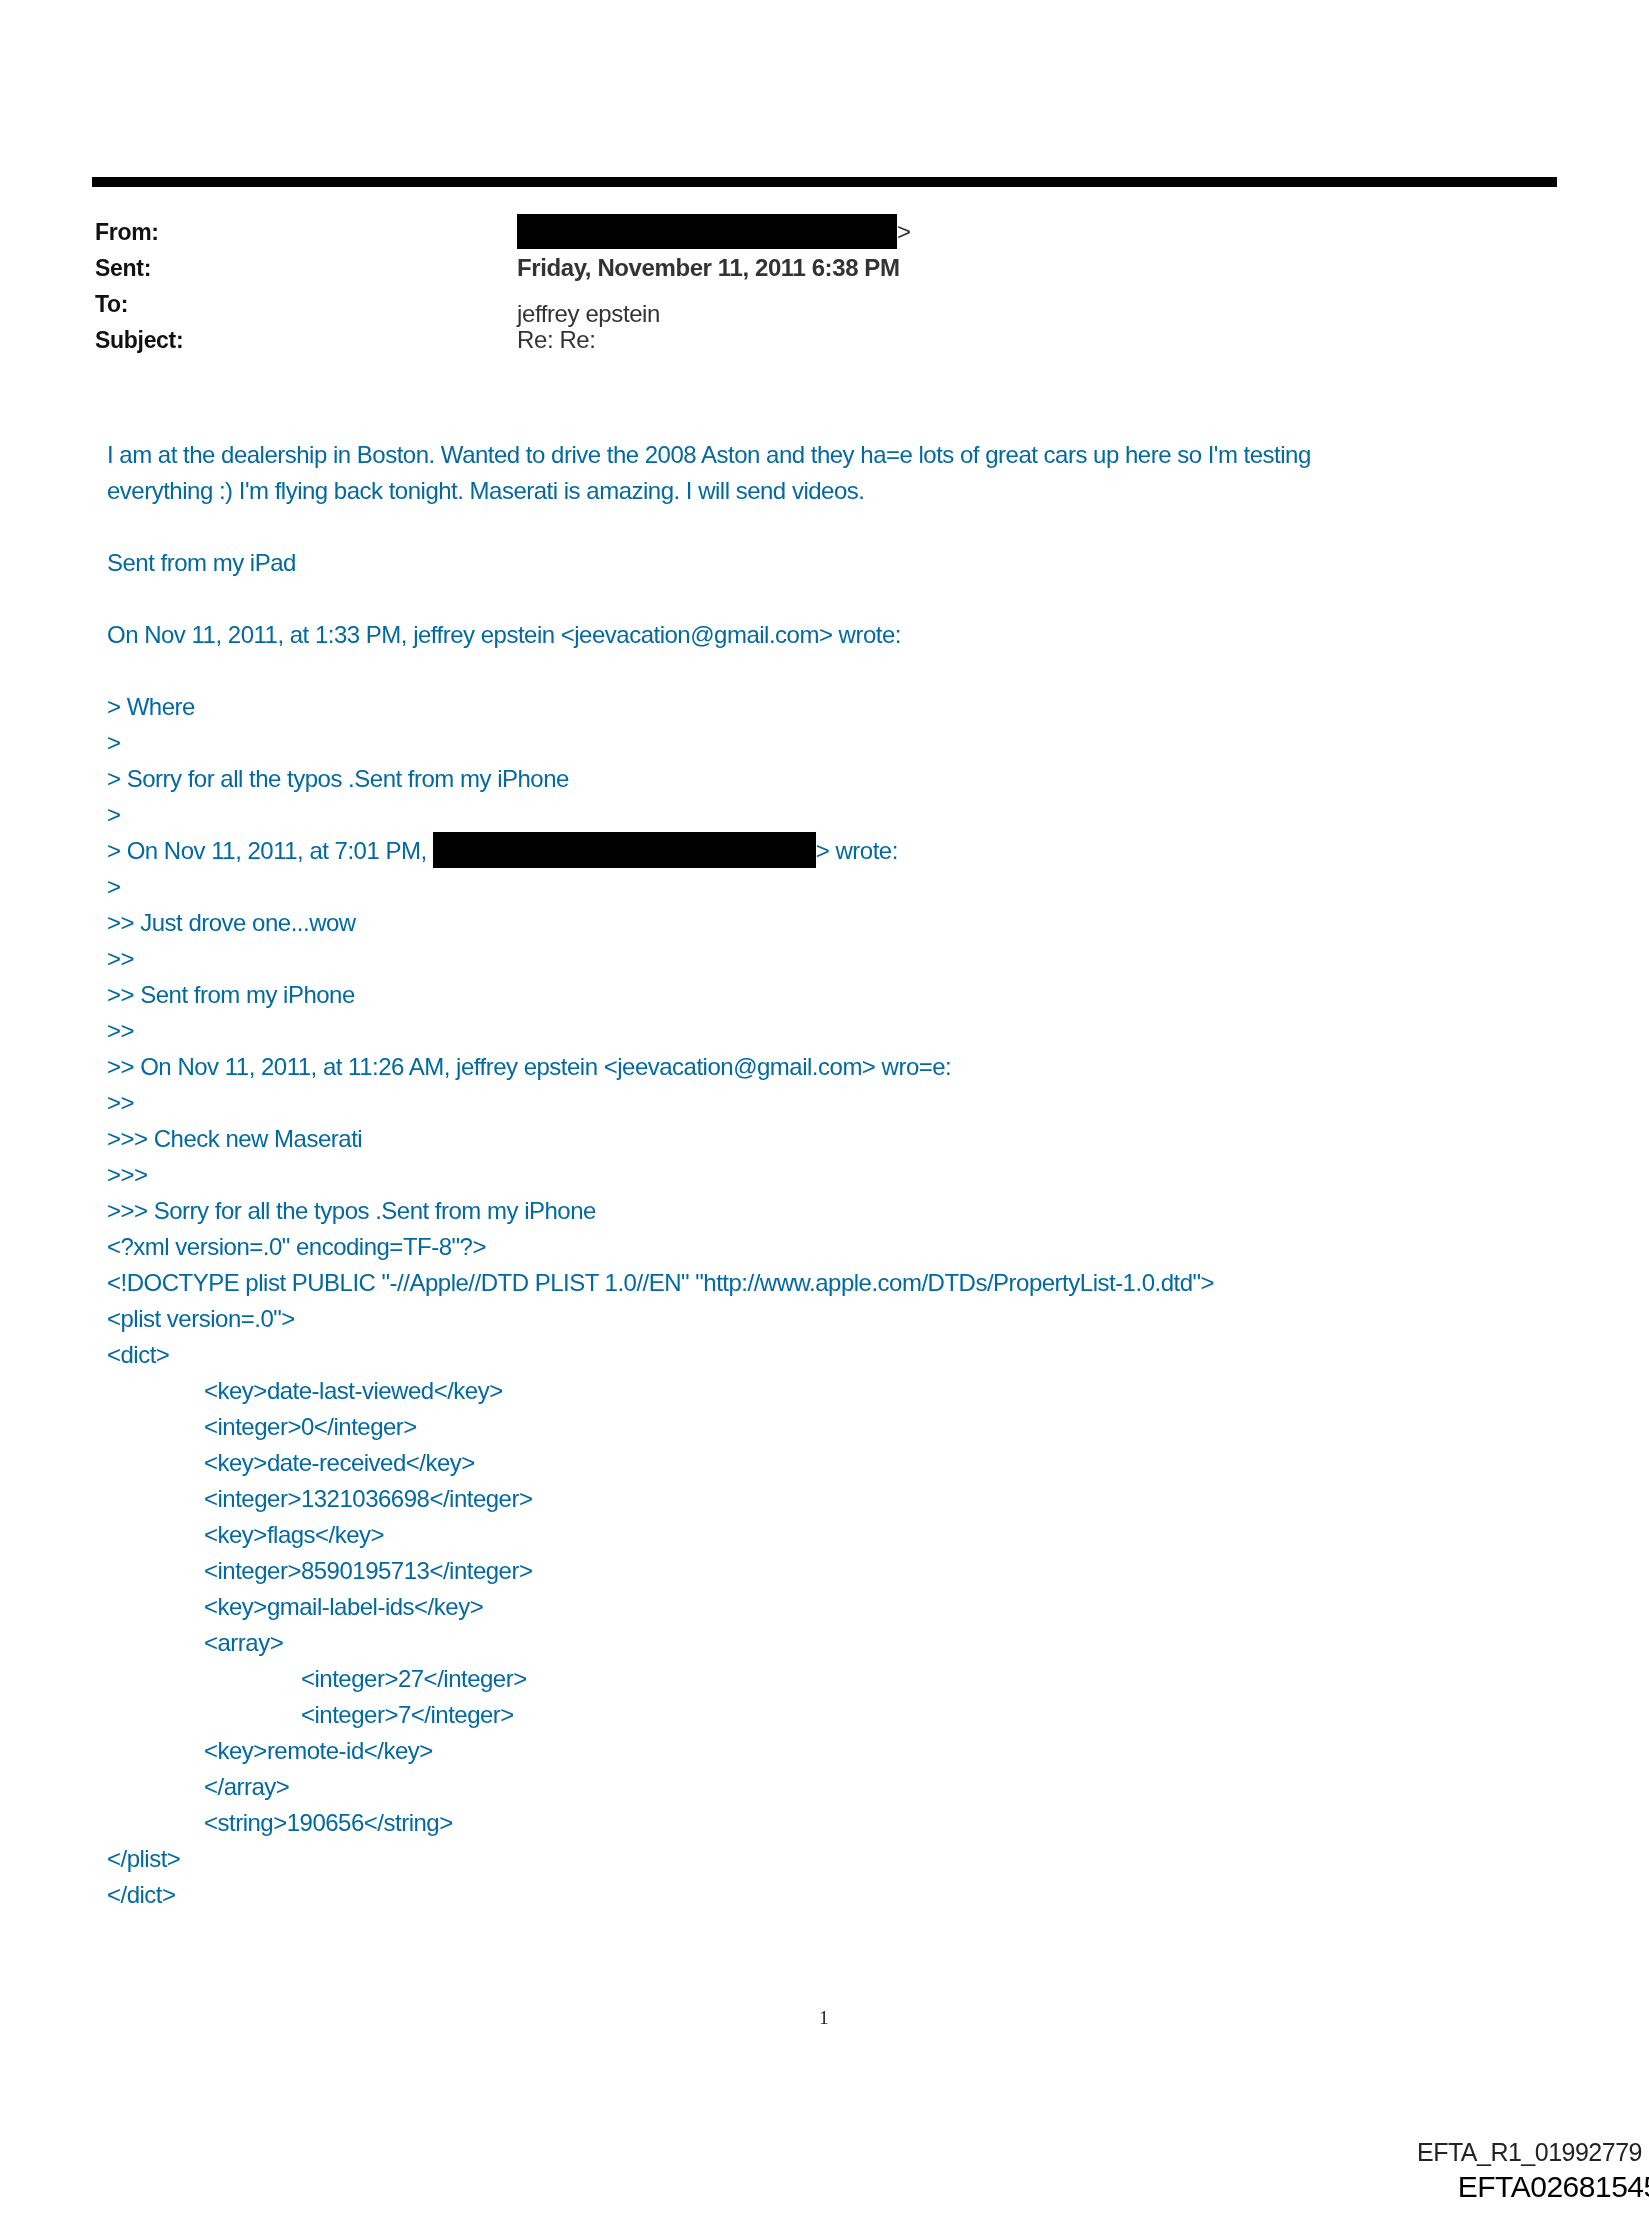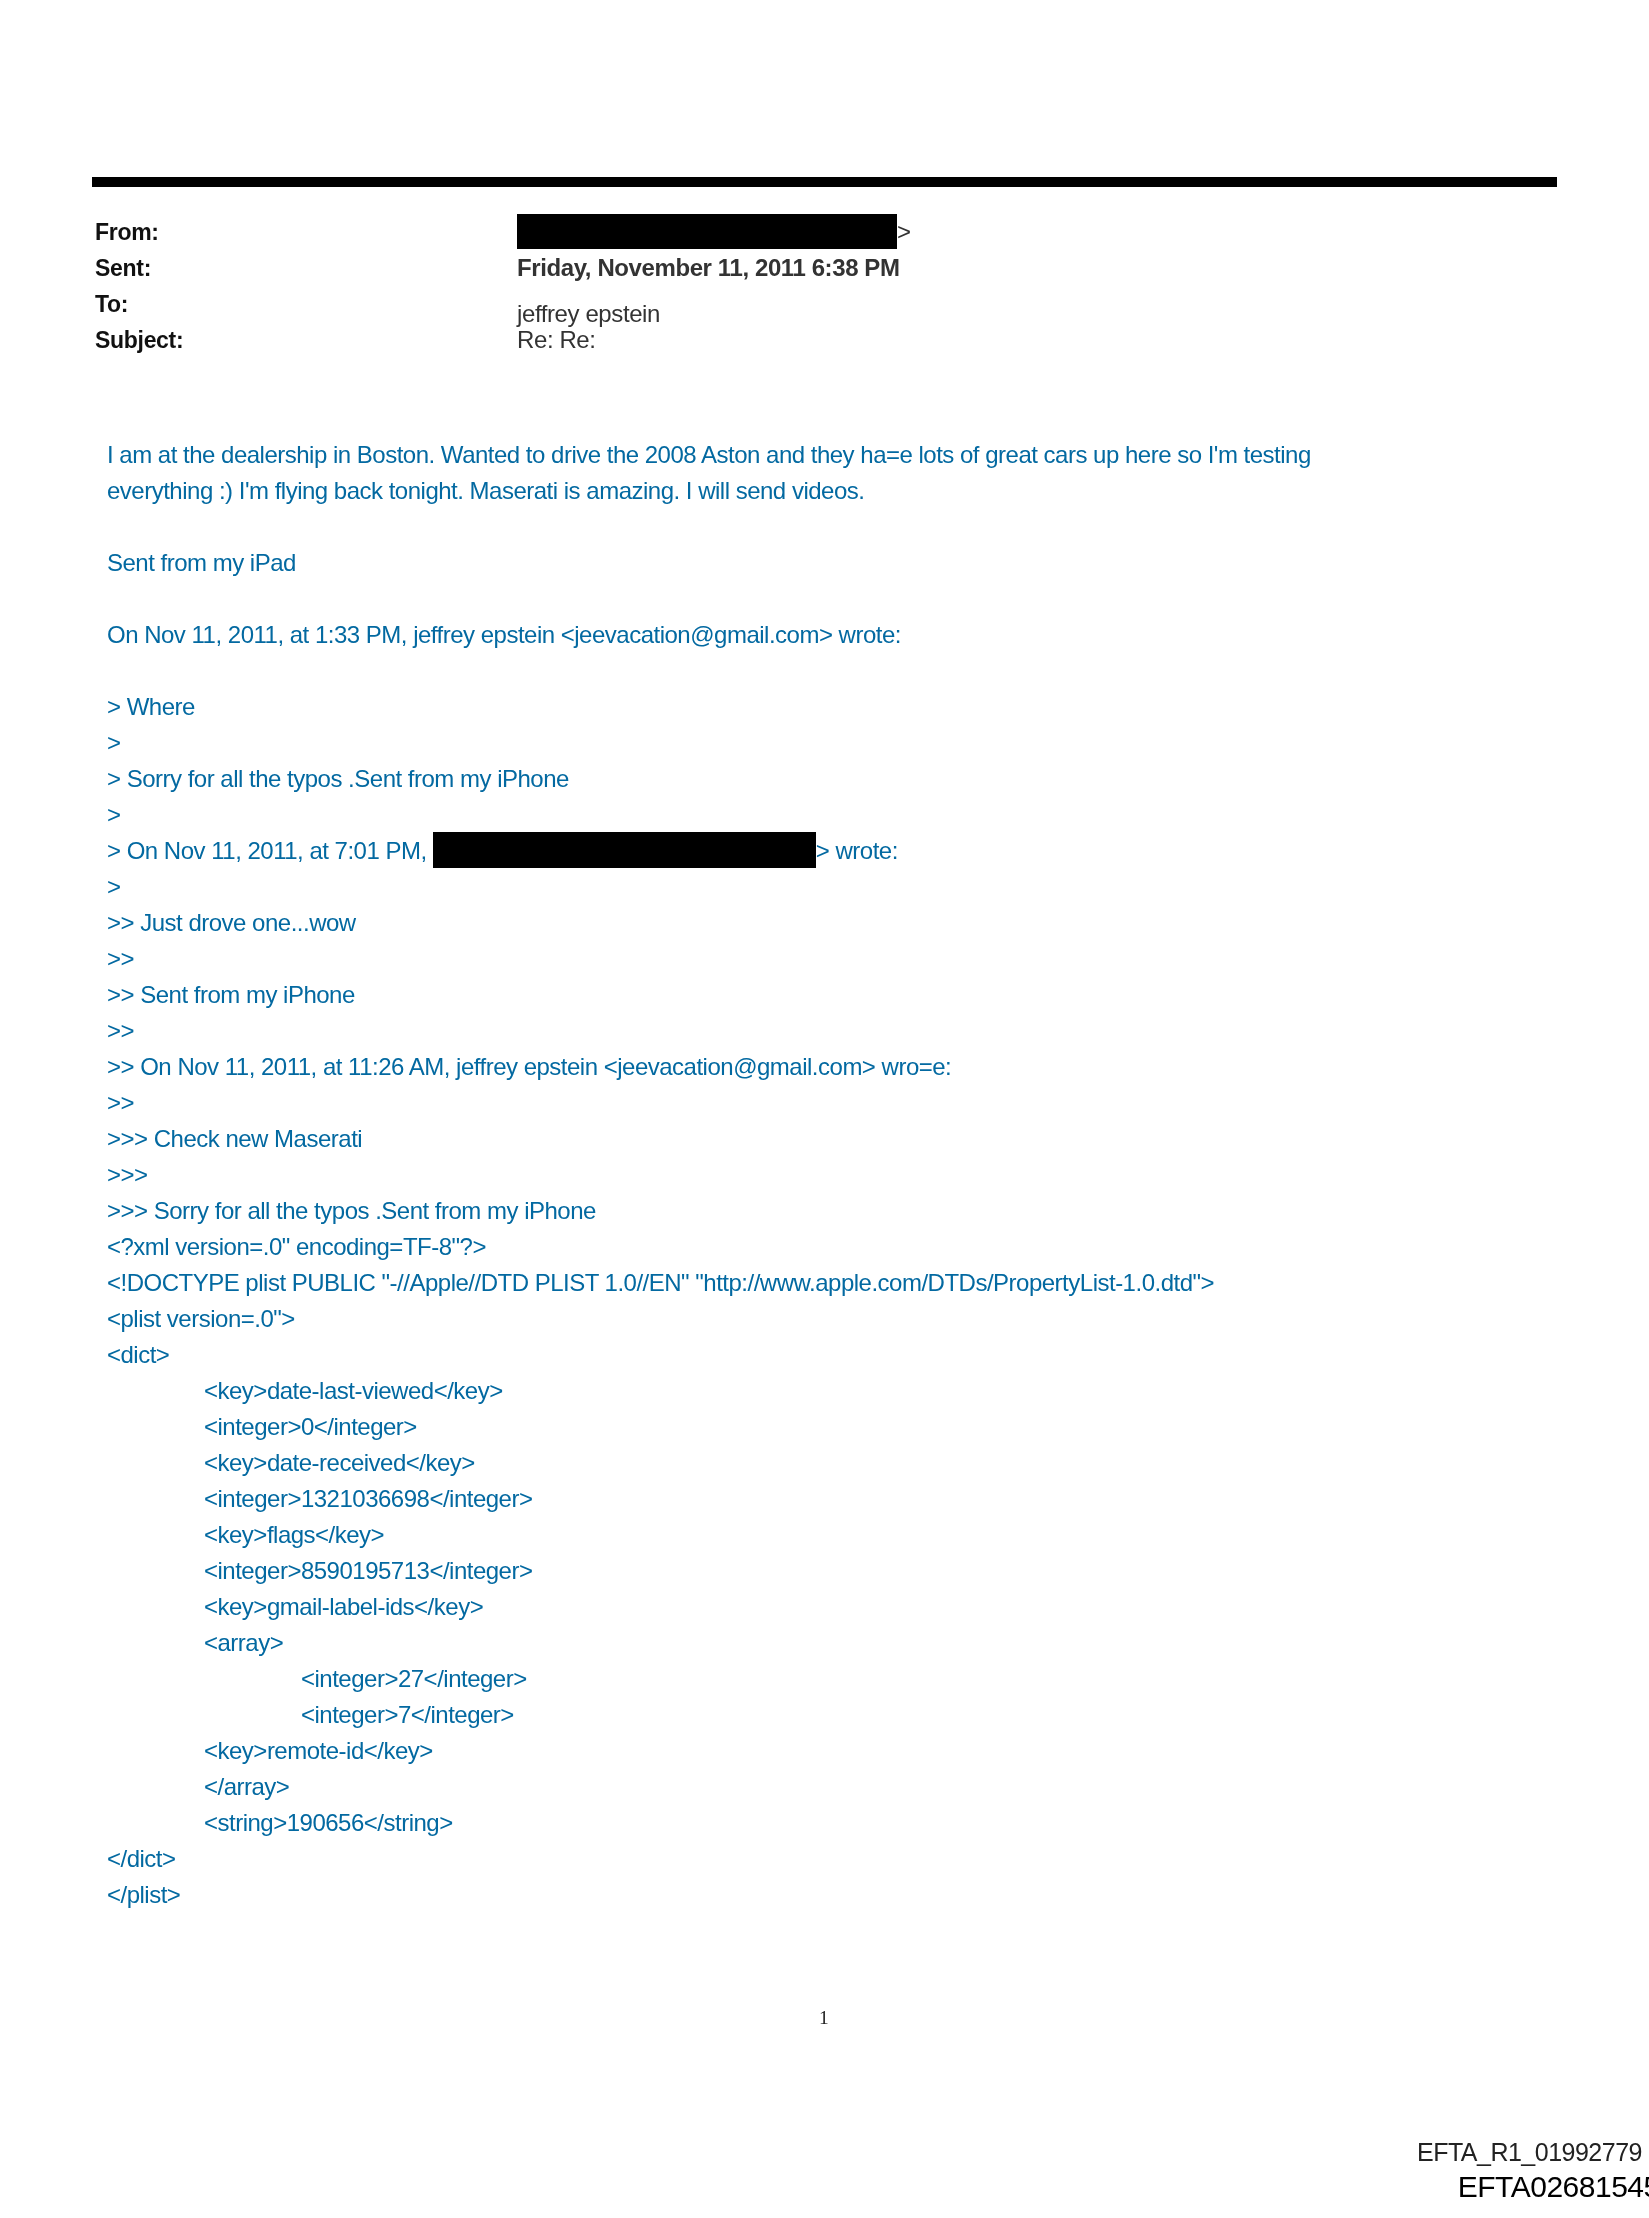--- a/index.html
+++ b/index.html
@@ -82,21 +82,21 @@
     <div class="line indent1">&lt;key&gt;gmail-label-ids&lt;/key&gt;</div>
     <div class="line indent1">&lt;array&gt;</div>
 
     <div class="line indent2">&lt;integer&gt;27&lt;/integer&gt;</div>
     <div class="line indent2">&lt;integer&gt;7&lt;/integer&gt;</div>
 
     <div class="line indent1">&lt;key&gt;remote-id&lt;/key&gt;</div>
     <div class="line indent1">&lt;/array&gt;</div>
     <div class="line indent1">&lt;string&gt;190656&lt;/string&gt;</div>
 
+    <div class="line">&lt;/plist&gt;</div>
     <div class="line">&lt;/dict&gt;</div>
-    <div class="line">&lt;/plist&gt;</div>
   </div>
 
   <div class="page-num">1</div>
   <div class="bates1">EFTA_R1_01992779</div>
   <div class="bates2">EFTA02681545</div>
 </div>
 
 
 </body></html>

